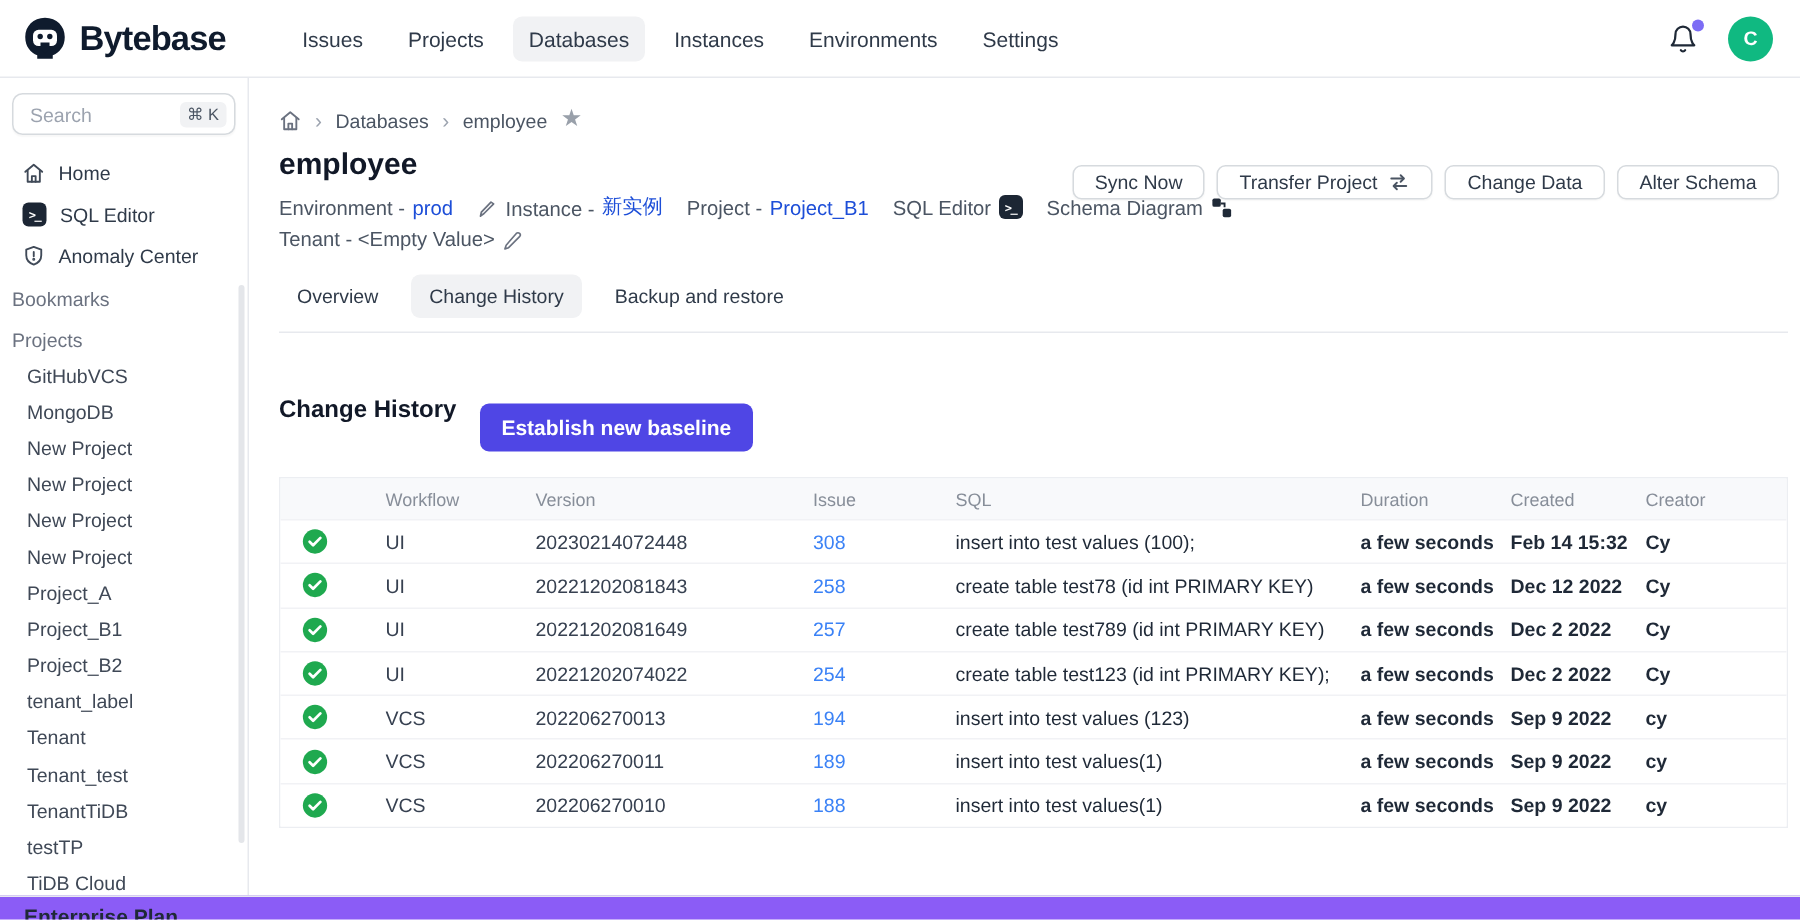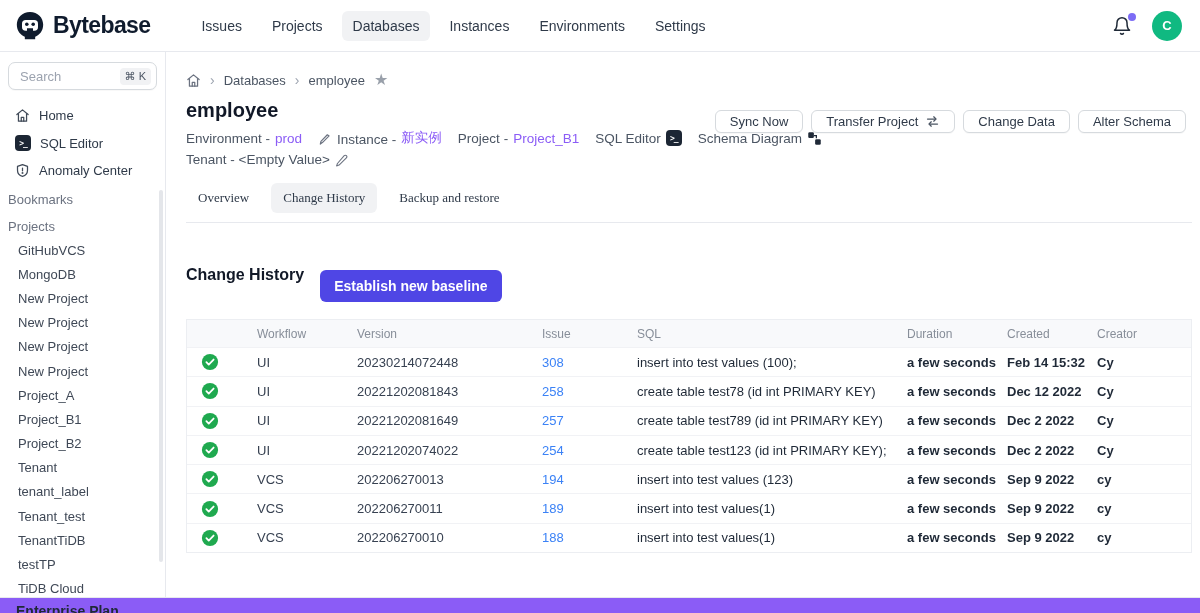--- a/index.html
+++ b/index.html
@@ -57,29 +57,29 @@
   
   .main { flex:1; padding:20px 8px 0 20px; position:relative; overflow:hidden; }
   .breadcrumb { display:flex; align-items:center; gap:9px; font-size:13px; color:#4b5563; }
   .crumb { cursor:pointer; }
   .crumb-sep { color:#9ca3af; font-size:14px; }
   .crumb-star { color:#99a0aa; font-size:16px; line-height:1; cursor:pointer; }
   .page-title { margin-top:11px; font-size:20px; font-weight:700; color:#111827; }
   .meta { margin-top:7px; font-size:13.5px; color:#4b5563; }
   .meta-row { display:flex; align-items:center; gap:16px; margin-bottom:5px; flex-wrap:nowrap; }
   .meta-pair { display:flex; align-items:flex-end; gap:5px; white-space:nowrap; }
-  .blue-link { color:#8b5cf6; cursor:pointer; text-decoration:none; }
+  .blue-link { color:#1d4ed8; cursor:pointer; text-decoration:none; }
   .actions { position:absolute; top:58px; right:14px; display:flex; gap:8px; }
   .btn { background:#fff; border:1px solid #d6dade; border-radius:6px; padding:3px 14px;
          font-size:13px; color:#2f3a49; display:flex; align-items:center; gap:7px;
          cursor:pointer; box-shadow:0 1px 1px rgba(0,0,0,.03); white-space:nowrap;
          font-family:"Liberation Sans",sans-serif; }
   .tabs { display:flex; align-items:center; gap:10px; margin-top:16px; padding-bottom:9px;
           border-bottom:1px solid #e7e9ee; font-size:13px; color:#2f3a49; }
-  .tab { padding:7px 12px; border-radius:6px; cursor:pointer;font-family:Liberation Serif, serif; }
+  .tab { padding:7px 12px; border-radius:6px; cursor:pointer; }
   .tab.active { background:#f1f2f4; }
 
   .section-head { display:flex; align-items:center; gap:16px; margin-top:24px; }
   .section-title { font-size:16px; font-weight:700; color:#111827; }
   .btn-primary { background:#4f46e5; color:#fff; border:none; border-radius:6px;
                  padding:8px 14px; font-size:14px; font-weight:600; cursor:pointer;
                  font-family:"Liberation Sans",sans-serif;margin-top:23px; }
 
   
   .table { margin-top:17px; border:1px solid #eceef2; font-size:13px; }
@@ -170,22 +170,22 @@
 
     <div class="side-proj">GitHubVCS</div>
     <div class="side-proj">MongoDB</div>
     <div class="side-proj">New Project</div>
     <div class="side-proj">New Project</div>
     <div class="side-proj">New Project</div>
     <div class="side-proj">New Project</div>
     <div class="side-proj">Project_A</div>
     <div class="side-proj">Project_B1</div>
     <div class="side-proj">Project_B2</div>
+    <div class="side-proj">tenant_label</div>
     <div class="side-proj">Tenant</div>
-    <div class="side-proj">tenant_label</div>
     <div class="side-proj">Tenant_test</div>
     <div class="side-proj">TenantTiDB</div>
     <div class="side-proj">testTP</div>
     <div class="side-proj">TiDB Cloud</div>
 
     <div class="side-item side-archive">
       
       
     </div>
 

